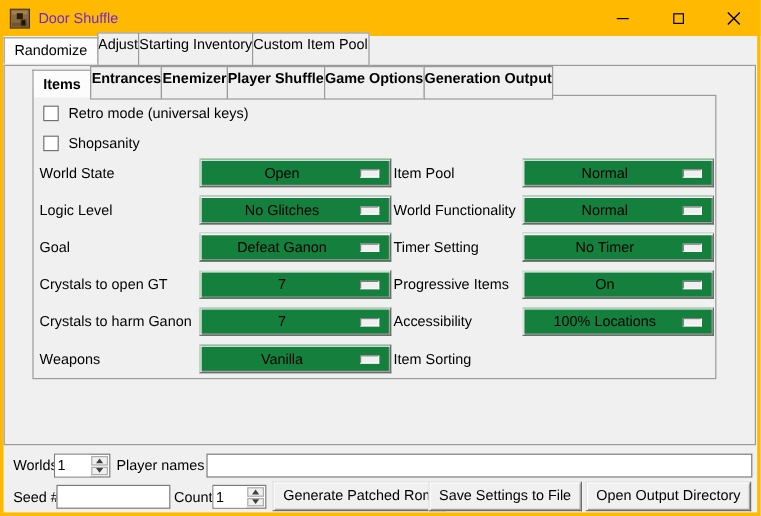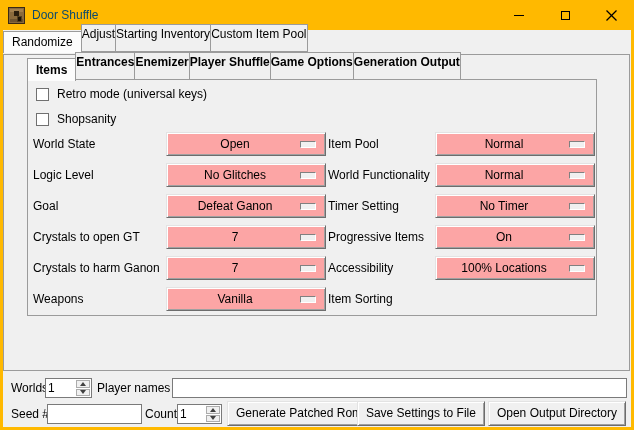--- a/index.html
+++ b/index.html
@@ -5,31 +5,31 @@
   * { box-sizing: border-box; margin: 0; padding: 0; }
   html,body { width:634px; height:430px; }
   body { font-family:"Liberation Sans", sans-serif; font-size:12px; color:#000; }
 
   .window { position:relative; width:634px; height:430px; background:#FFB900; overflow:hidden; }
 
   
   .titlebar { position:absolute; left:0; top:0; width:634px; height:30px; background:#FFB900;
               display:flex; align-items:center; }
   .appicon { width:17px; height:17px; margin-left:8px; flex:0 0 auto; }
-  .wtitle { margin-left:7px; font-size:12px; color:#0c4a6e; }
+  .wtitle { margin-left:7px; font-size:12px; color:#6d28d9; }
   .wbtns { margin-left:auto; display:flex; height:30px; }
   .wbtn { width:46px; height:30px; display:flex; align-items:center; justify-content:center; }
   .glyph-min { width:10px; height:1px; background:#000; }
   .glyph-max { width:9px; height:9px; border:1px solid #000; }
 
   
   .client { position:absolute; left:3px; top:30px; right:3px; bottom:3px; background:#F0F0F0; }
 
   
-  .tabbar { position:absolute; display:flex; align-items:flex-end; z-index:3; }
+  .tabbar { position:absolute; display:flex; align-items:center; z-index:3; }
   .tabbar1 { left:0; top:3; height:22px; }
   .tabbar2 { left:24px; top:27px; height:23px;font-weight:bold; }
   .tab { height:28px; padding:0 0; line-height:19px; background:#F0F0F0;
          border:1px solid #9B9B9B; margin-right:-1px; white-space:nowrap; }
   .tabbar1 .tab.active { height:22px; line-height:21px; }
   .tabbar2 .tab.active { height:23px; line-height:22px; }
   .tab.active { background:#FCFCFC; border-bottom:none; position:relative; z-index:4;
                 padding:0 8px; margin-bottom:-1px; }
 
   .frame { position:absolute; border:1px solid #9B9B9B; background:#F0F0F0; z-index:1;padding-left:28px; }
@@ -39,21 +39,21 @@
   
   .cbrow { position:absolute; left:8px; height:16px; display:flex; align-items:center; }
   .cbrow.cb1 { top:6px; } .cbrow.cb2 { top:31px; }
   .cbbox { width:13px; height:13px; background:#fff; border:1px solid #707070; flex:0 0 auto; }
   .cblabel { margin-left:8px; }
 
   
   .optlabel { position:absolute; height:24px; line-height:24px; white-space:nowrap; }
   .optlabel.lcol { left:5px; width:128px; }
   .optlabel.rcol { left:300px; width:102px; }
-  .dropdown { position:absolute; height:24px; background:#fca5a5; cursor:default;
+  .dropdown { position:absolute; height:24px; background:#15803d; cursor:default;
               border:1px solid; border-color:#E3E3E3 #6D6D6D #6D6D6D #E3E3E3;
               box-shadow: inset 1px 1px 0 #FFFFFF, inset -1px -1px 0 #A0A0A0;
               display:flex; align-items:center; justify-content:center; }
   .dropdown.lcol { left:138px; width:160px; }
   .dropdown.rcol { left:407px; width:160px; }
   .dd-value { padding-right:22px; }
   .dd-indicator { position:absolute; right:9px; top:8px; width:16px; height:7px; background:#F0F0F0;
                   border:1px solid; border-color:#808080 #FFFFFF #FFFFFF #808080; }
   .r0{top:52px}.r1{top:83px}.r2{top:114px}.r3{top:145px}.r4{top:176px}.r5{top:207px}
 

